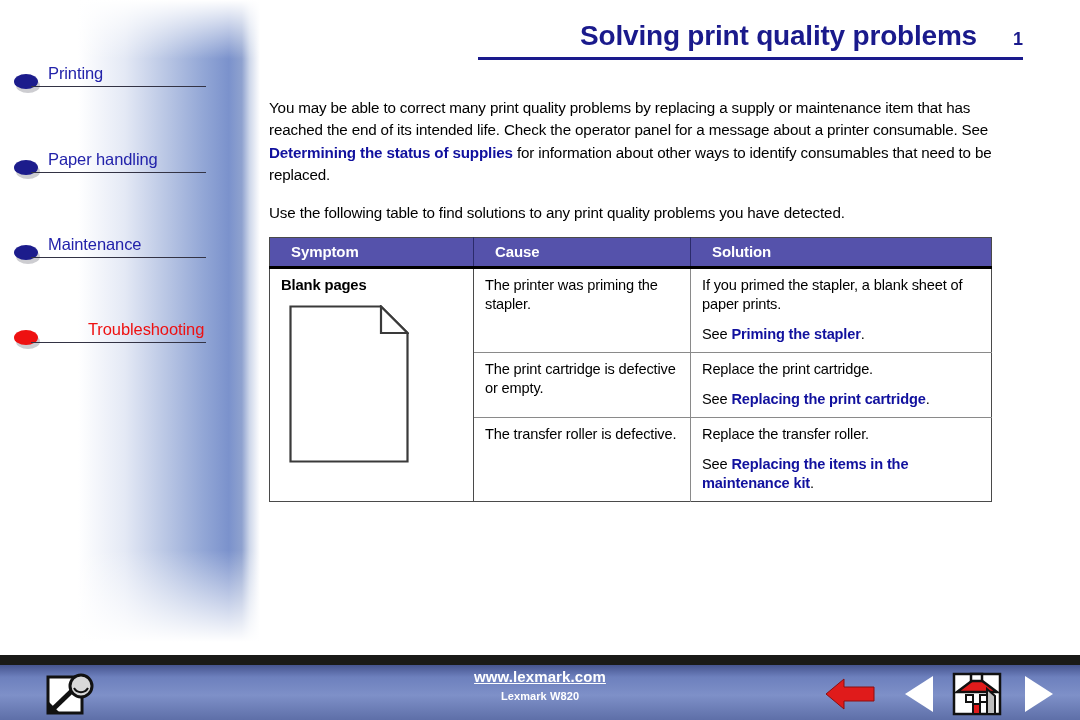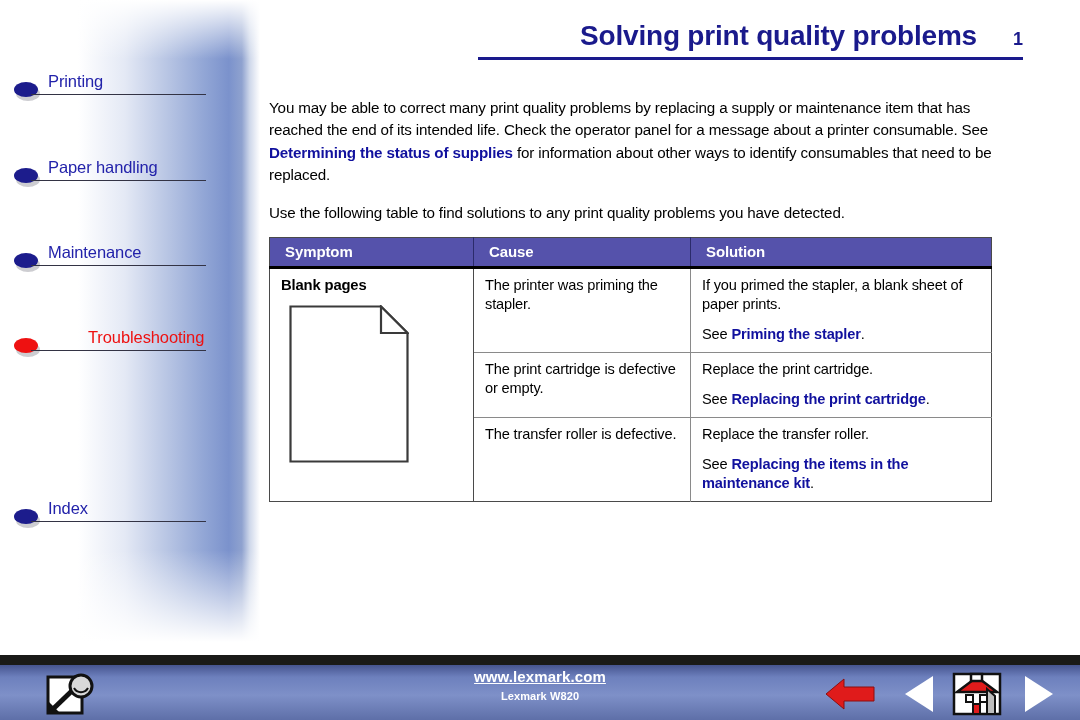--- a/index.html
+++ b/index.html
@@ -43,21 +43,21 @@
         #b9c6e4 64%,
         #93a7d6 78%,
         #7b92cc 88%,
         #8fa2cf 93%,
         #ced7ea 96%,
         #ffffff 100%);
   }
   #sidebar-nav {
     position: absolute;
     left: 0;
-    top: 16px;
+    top: 8px;
     width: 260px;
     height: 488px;
   }
   .nav-item {
     position: absolute;
     left: 14px;
     width: 200px;
     height: 34px;
     cursor: pointer;
   }
@@ -170,21 +170,21 @@
     border: 1px solid #4a4a4a;
     table-layout: fixed;
     background: #ffffff;
   }
   #symptom-table th {
     background: #5552ab;
     color: #ffffff;
     font-size: 15px;
     font-weight: bold;
     text-align: left;
-    padding: 5px 0 6px 15px;
+    padding: 5px 0 6px 21px;
     border-right: 1px solid #2b2b6b;
     border-bottom: 3px solid #000000;
     letter-spacing: -0.1px;
   }
   #symptom-table th:last-child { border-right: none; }
   #symptom-table td {
     vertical-align: top;
     font-size: 14.6px;
     line-height: 19px;
     color: #000000;
@@ -312,28 +312,20 @@
     <div class="nav-item active" style="top:312px;">
       <span class="nav-bullet">
           <span class="shadow"></span>
           <span class="dot"></span>
         </span>
       <span class="nav-label">Troubleshooting</span>
       <span class="nav-rule"></span>
     </div>
 
 
-    <div class="nav-item" style="top:483px;">
-      <span class="nav-bullet">
-          <span class="shadow"></span>
-          <span class="dot"></span>
-        </span>
-      <span class="nav-label">Index</span>
-      <span class="nav-rule"></span>
-    </div>
 
   </div>
 </div>
 
 <div id="page-header">
   <div id="header-row">
     <div id="header-title">Solving print quality problems</div>
     <div id="header-pageno">1</div>
   </div>
   <div id="header-rule"></div>

